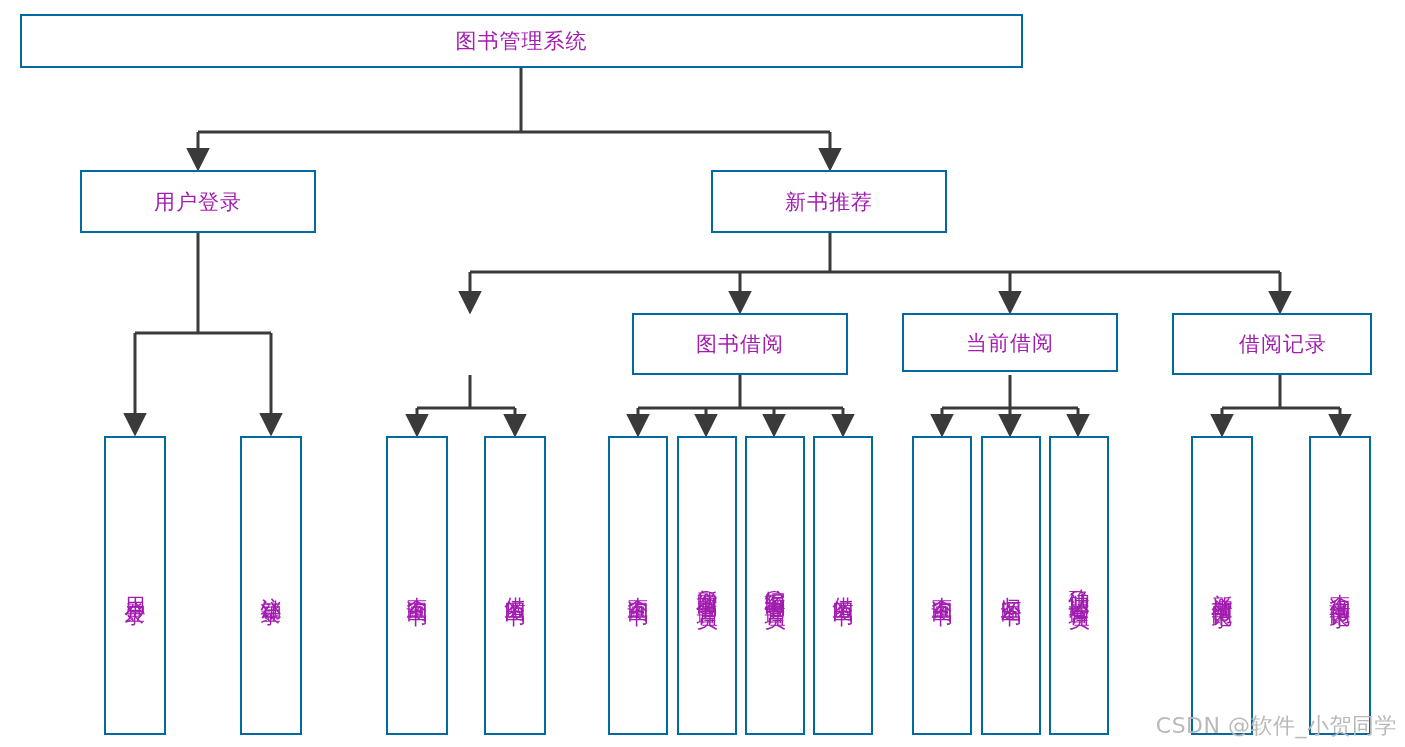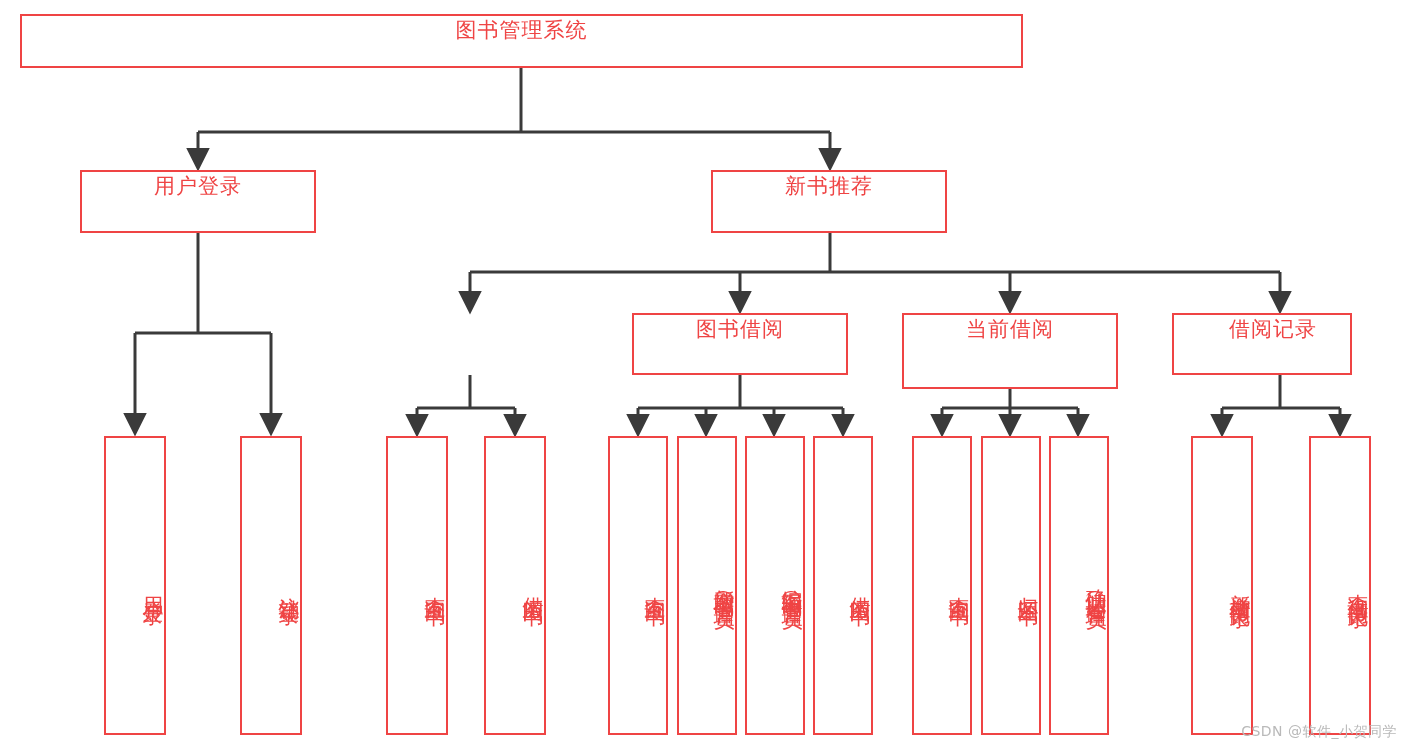--- a/index.html
+++ b/index.html
@@ -20,25 +20,26 @@
   #wires {
     position: absolute;
     left: 0;
     top: 0;
     width: 1405px;
     height: 747px;
   }
   .node {
     position: absolute;
     box-sizing: border-box;
-    border: 2px solid #ef4444;
+    border: 2px solid #0369a1;
     background: #ffffff;
     display: flex;
+    align-items: center;
     justify-content: center;
-    color: #ef4444;
+    color: #a21caf;
   }
   .node.horiz {
     font-size: 21px;
     letter-spacing: 1px;
   }
   .node.vert {
     writing-mode: vertical-rl;
     text-orientation: upright;
     font-size: 21px;
     letter-spacing: 3px;
@@ -48,21 +49,21 @@
   }
   .node.vert .vlabel {
     writing-mode: vertical-rl;
     text-orientation: upright;
     display: block;
   }
   #watermark {
     position: absolute;
     right: 8px;
     bottom: 6px;
-    font-size: 14px;
+    font-size: 22px;
     color: #b9b9b9;
     letter-spacing: 0.5px;
     white-space: nowrap;
     pointer-events: none;
   }
 </style>
 </head>
 <body>
 
 <div id="diagram-root">
@@ -124,24 +125,24 @@
   <div class="node horiz" style="left:80px; top:170px; width:236px; height:63px;">
     <span>用户登录</span>
   </div>
   <div class="node horiz" style="left:711px; top:170px; width:236px; height:63px;">
     <span>新书推荐</span>
   </div>
 
   <div class="node horiz" style="left:632px; top:313px; width:216px; height:62px;">
     <span>图书借阅</span>
   </div>
-  <div class="node horiz" style="left:902px; top:313px; width:216px; height:76px;">
+  <div class="node horiz" style="left:902px; top:313px; width:216px; height:59px;">
     <span>当前借阅</span>
   </div>
-  <div class="node horiz" style="left:1172px; top:313px; width:180px; height:62px;padding-left:22px;">
+  <div class="node horiz" style="left:1172px; top:313px; width:200px; height:62px;padding-left:22px;">
     <span>借阅记录</span>
   </div>
 
   <div class="node vert" style="left:104px; top:436px; width:62px; height:299px;">
     <span class="vlabel">用户登录</span>
   </div>
   <div class="node vert" style="left:240px; top:436px; width:62px; height:299px;">
     <span class="vlabel">注销登录</span>
   </div>
 

